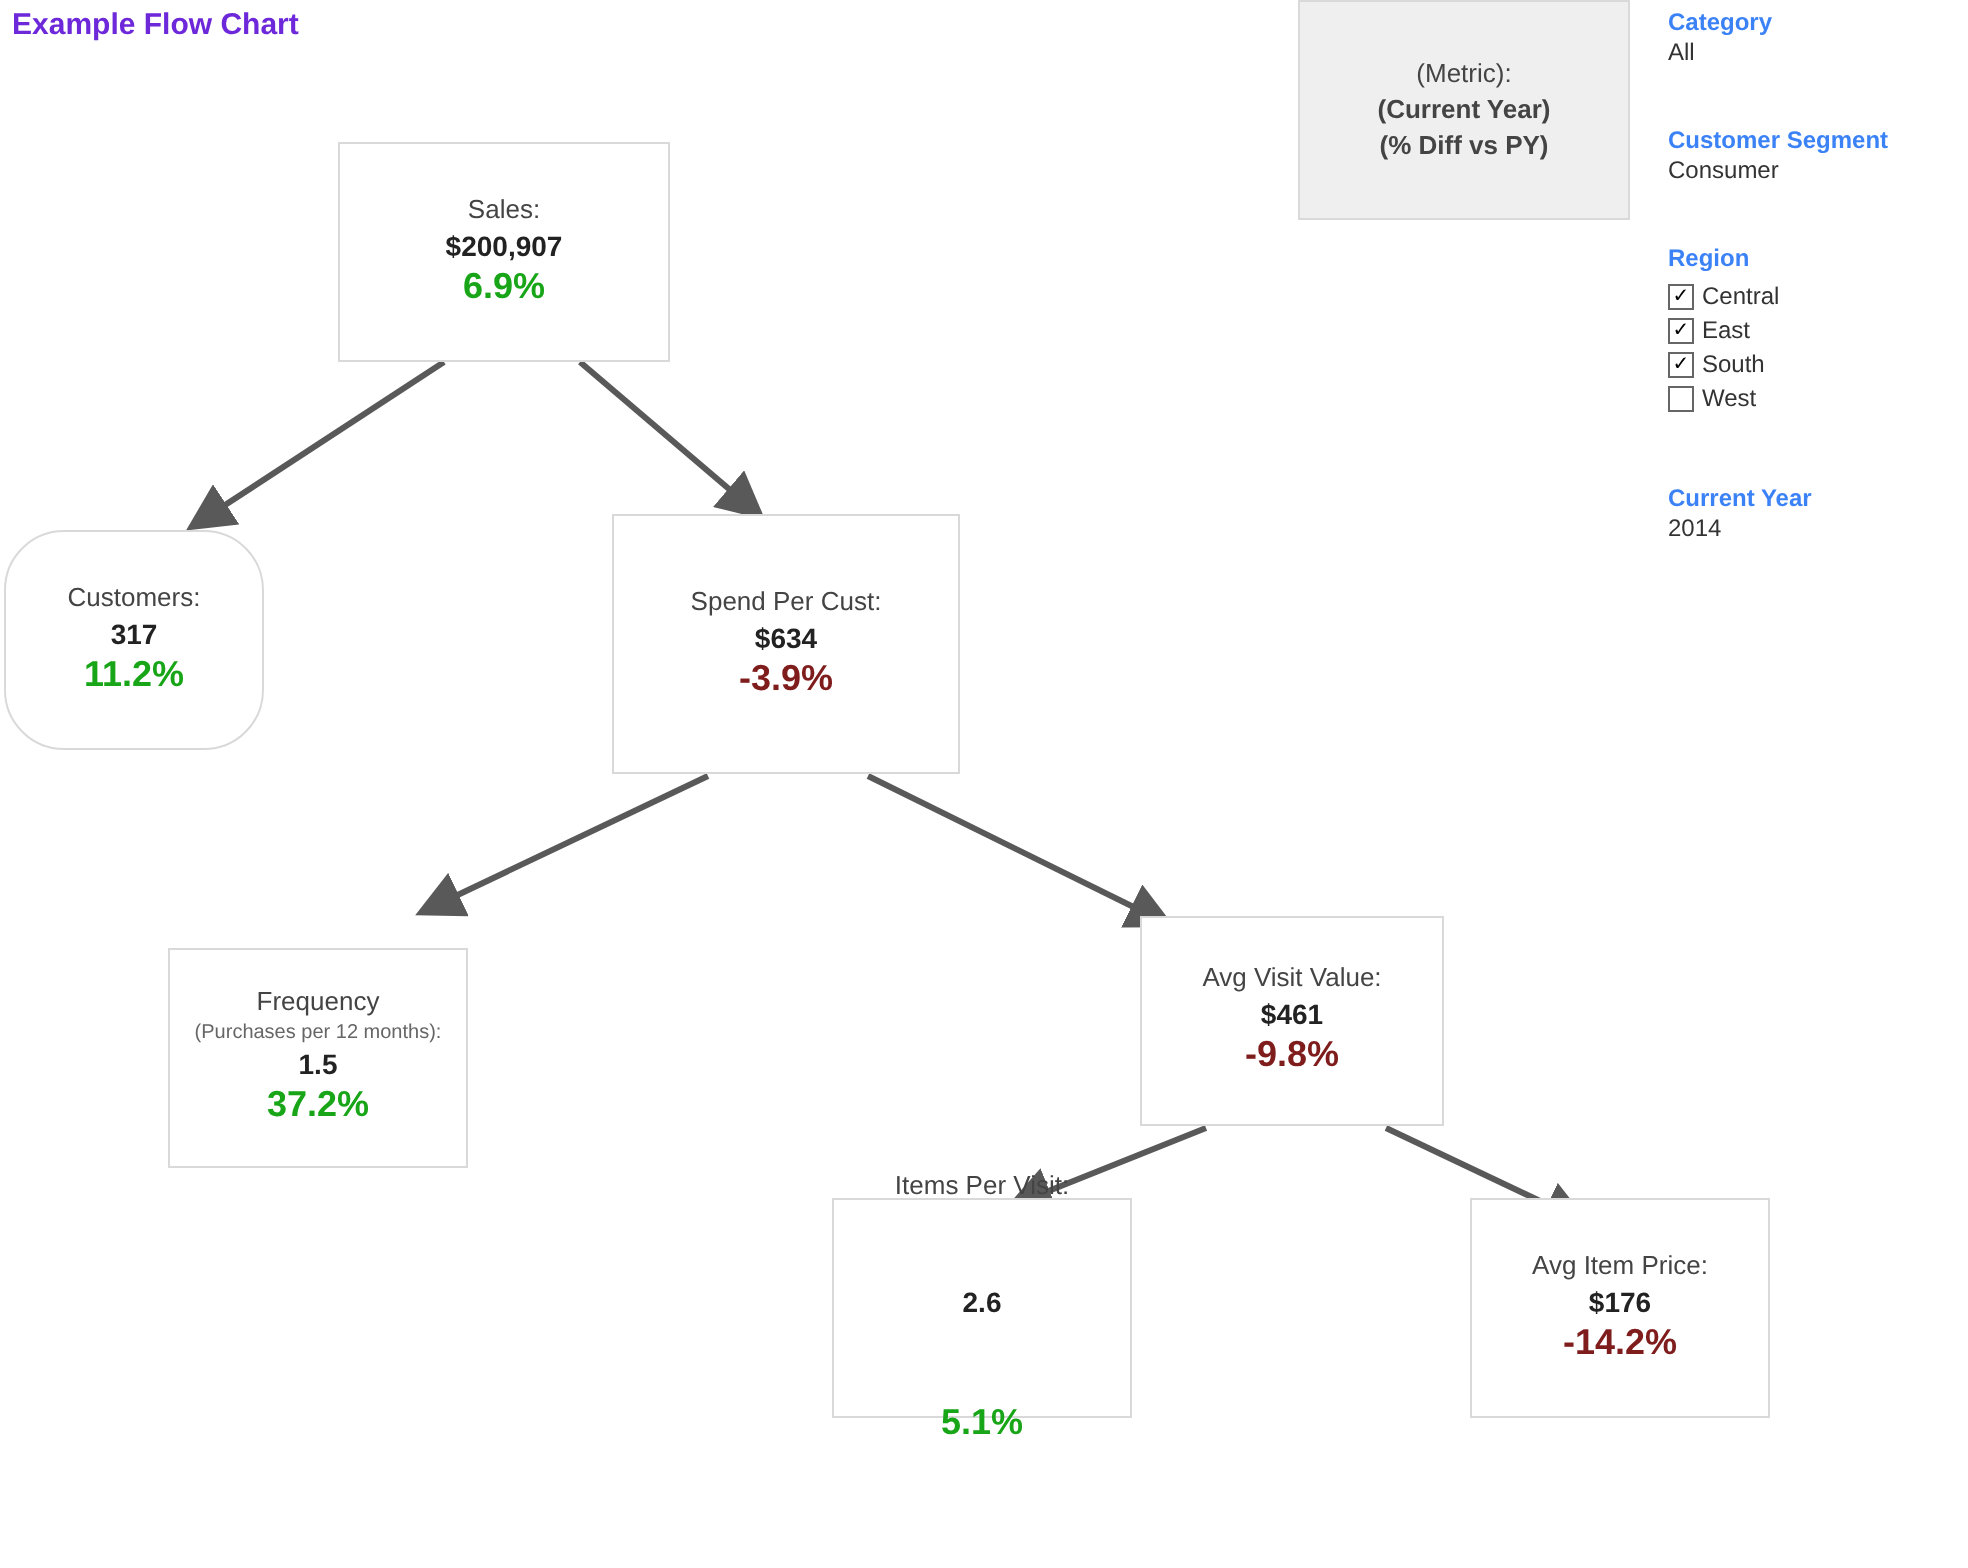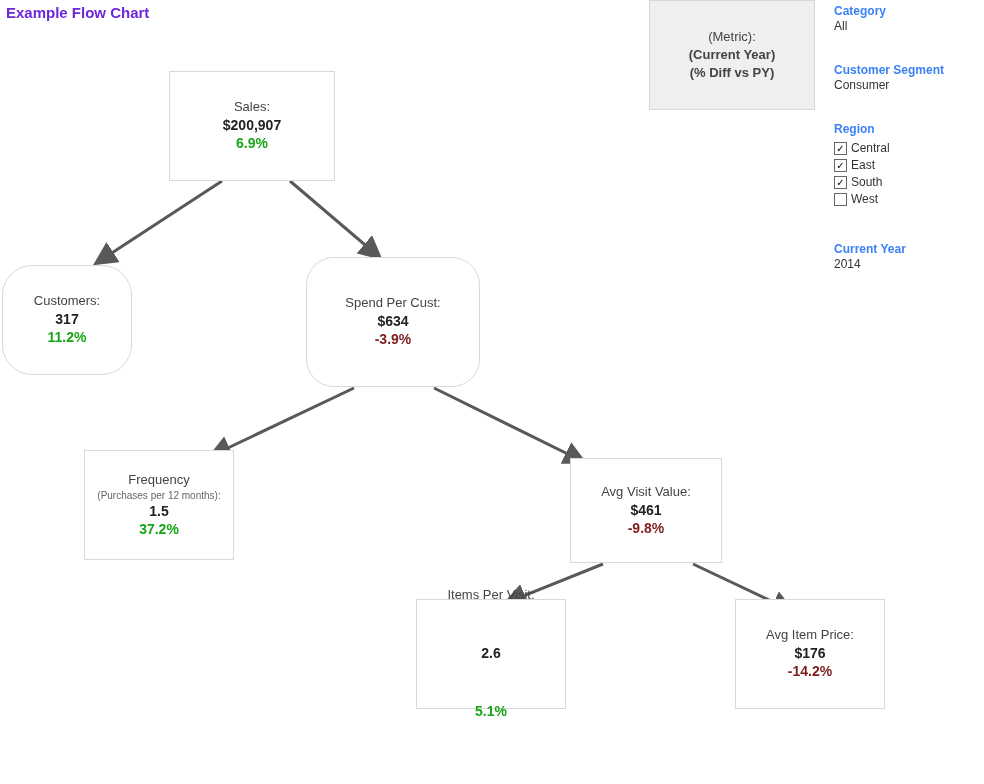--- a/index.html
+++ b/index.html
@@ -87,21 +87,21 @@
     align-items: center;
     justify-content: center;
     text-align: center;
     font-size: 13px;
     color: #444;
     line-height: 1.3;
   }
   .node .n-label   { color: #444; }
   .node .n-sub     { color: #666; font-size: 10px; }
   .node .n-value   { font-weight: bold; color: #222; font-size: 14px; }
-  .node .n-delta   { font-weight: bold; font-size: 14px; }
+  .node .n-delta   { font-weight: bold; font-size: 18px; }
   .delta-pos { color: #18a518; }
   .delta-neg { color: #7f1d1d; }
   svg.arrows {
     position: absolute;
     left: 0;
     top: 0;
     width: 820px;
     height: 784px;
     pointer-events: none;
   }
@@ -174,27 +174,27 @@
     <div class="n-value">$200,907</div>
     <div class="n-delta delta-pos">6.9%</div>
   </div>
 
   <div class="node" style="left:2px; top:265px; width:128px; height:108px;border-radius:30px;">
     <div class="n-label">Customers:</div>
     <div class="n-value">317</div>
     <div class="n-delta delta-pos">11.2%</div>
   </div>
 
-  <div class="node" style="left:306px; top:257px; width:172px; height:128px;border-radius:28px;">
+  <div class="node" style="left:306px; top:257px; width:172px; height:128px;">
     <div class="n-label">Spend Per Cust:</div>
     <div class="n-value">$634</div>
     <div class="n-delta delta-neg">-3.9%</div>
   </div>
 
-  <div class="node" style="left:84px; top:450px; width:148px; height:108px;">
+  <div class="node" style="left:84px; top:474px; width:148px; height:108px;">
     <div class="n-label">Frequency</div>
     <div class="n-sub">(Purchases per 12 months):</div>
     <div class="n-value">1.5</div>
     <div class="n-delta delta-pos">37.2%</div>
   </div>
 
   <div class="node" style="left:570px; top:458px; width:150px; height:103px;">
     <div class="n-label">Avg Visit Value:</div>
     <div class="n-value">$461</div>
     <div class="n-delta delta-neg">-9.8%</div>

